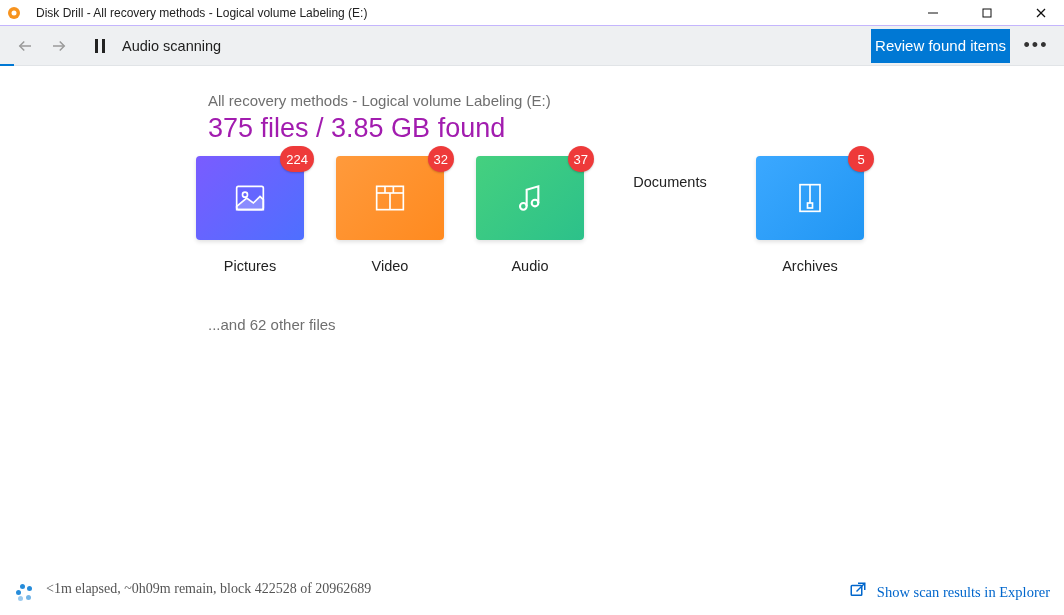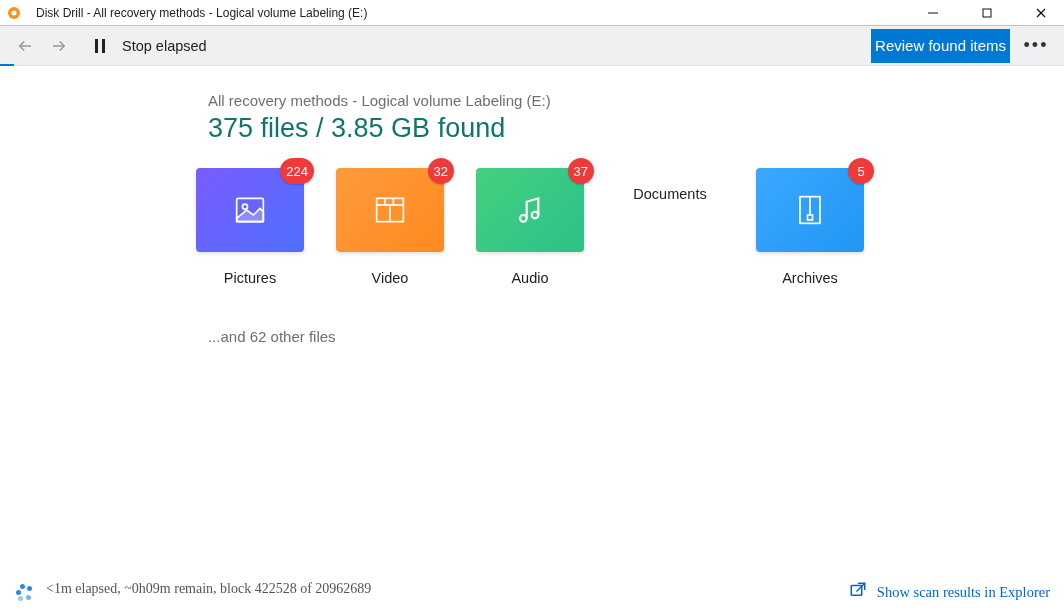--- a/index.html
+++ b/index.html
@@ -93,22 +93,22 @@
     padding: 26px 5px 0 208px;
   }
   .subtitle {
     color: #6f6f6f;
     font-size: 15px;
     margin-bottom: 4px;
   }
   .headline {
     font-size: 27px;
     font-weight: 400;
-    color: #0f766e;
-    margin-bottom: 24px;
+    color: #a21caf;
+    margin-bottom: 12px;
   }
 
   .tiles {
     display: flex;
     gap: 56px;
   }
   .tile {
     width: 84px;
     display: flex;
     flex-direction: column;
@@ -236,21 +236,21 @@
       </svg>
   </div>
   <div class="tb-sep"></div>
   <div class="pause-wrap">
     <span class="pause-icon">
       <svg viewBox="0 0 16 16">
           <rect x="3" y="1" width="3" height="14" fill="#222"></rect>
           <rect x="10" y="1" width="3" height="14" fill="#222"></rect>
         </svg>
     </span>
-    <span class="stop-text">Stop elapsed</span>
+    <span class="stop-text">Audio scanning</span>
   </div>
   <div class="flex"></div>
   <button class="review-btn">Review found items</button>
   <div class="more-btn">•••</div>
   <div class="progress-strip"></div>
 </div>
 
 <div class="main">
   <div class="subtitle">All recovery methods - Logical volume Labeling (E:)</div>
   <div class="headline">375 files / 3.85 GB found</div>

